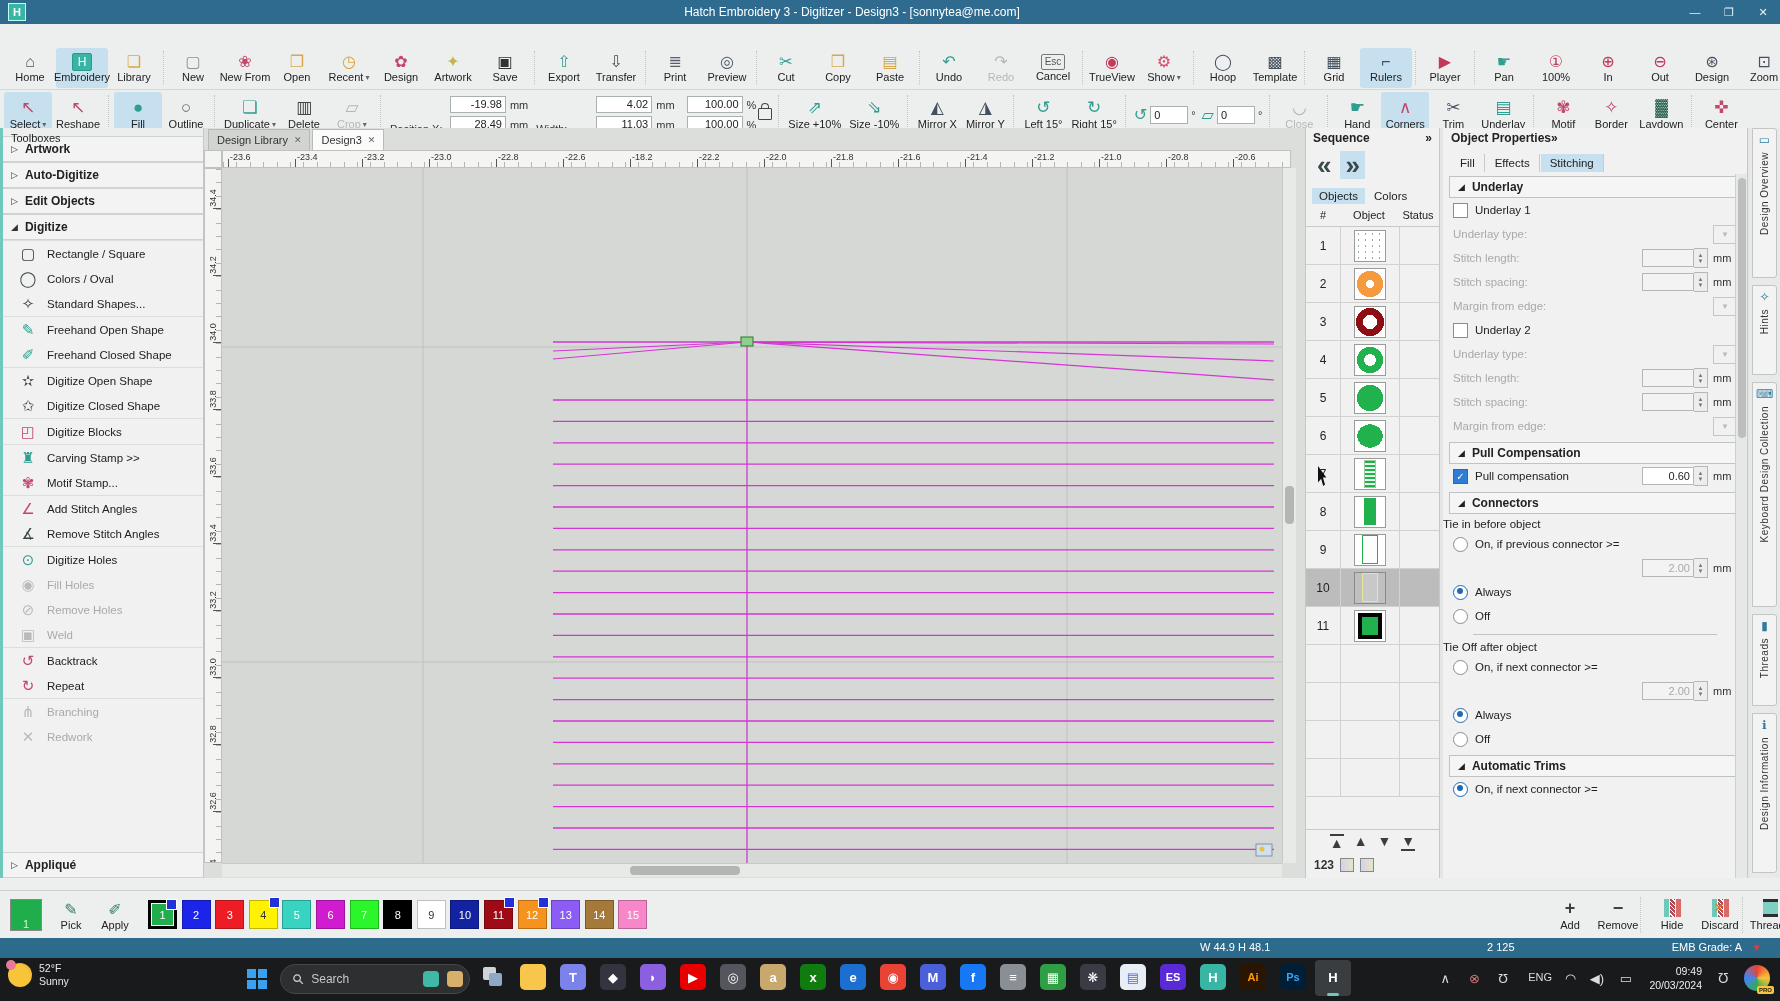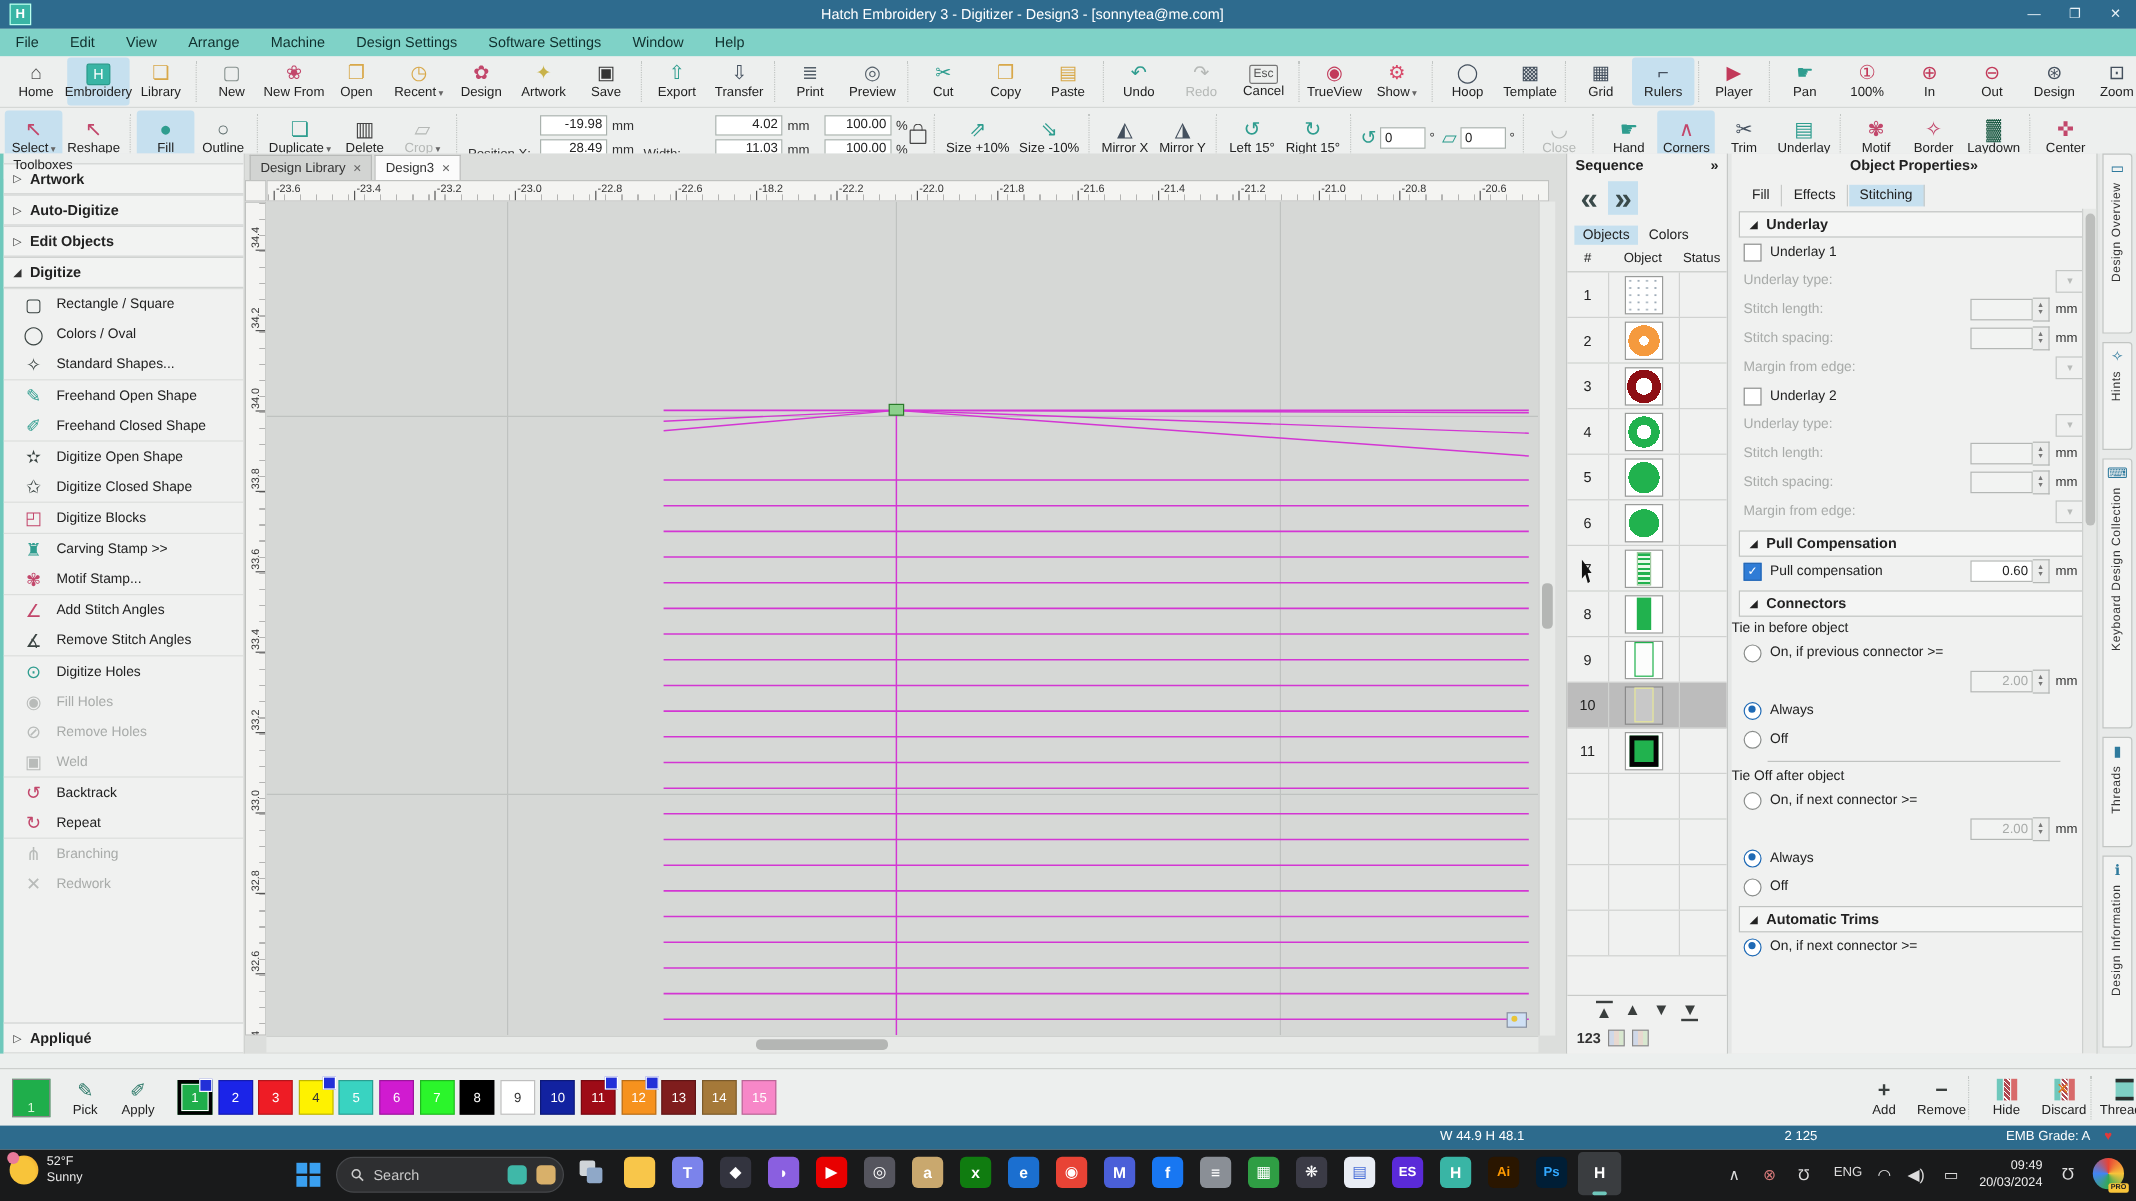--- a/index.html
+++ b/index.html
@@ -128,21 +128,21 @@
   #seqtris{display:flex;gap:10px;justify-content:center;padding:4px 0;border-top:1px solid #c8cac8;}
   .tri{font-size:14px;color:#3a3f3e;line-height:15px;}
   .tri.bar1{border-top:2px solid #3a3f3e;}
   .tri.bar2{border-bottom:2px solid #3a3f3e;}
   #seq123{display:flex;align-items:center;gap:6px;padding:3px 8px 6px;font-weight:bold;font-size:12px;color:#333;}
   .mini-ic{width:12px;height:12px;border:1px solid #888;background:
      linear-gradient(90deg,#cfd8e8 0 4px,#e8d8cf 4px 8px,#d8e8cf 8px 12px);}
   
   #props{position:absolute;left:1443px;top:0;width:305px;height:750px;background:#f0f1f0;
          border-right:1px solid #c5c8c6;box-sizing:border-box;overflow:hidden;}
-  #prhead{height:20px;display:flex;justify-content:center;align-items:center;padding:0 8px;font-weight:bold;font-size:12px;}
+  #prhead{height:20px;display:flex;justify-content:flex-start;align-items:center;padding:0 8px;font-weight:bold;font-size:12px;}
   #prtabs{height:24px;display:flex;align-items:flex-end;padding-left:8px;font-size:11.5px;gap:1px;}
   .ptab{padding:3px 9px;border-right:1px solid #c8cac8;}
   .ptab.active{background:#c6e0ef;}
   .psec{margin:4px 6px 0;border:1px solid #c0c3c1;background:#f4f5f4;height:20px;display:flex;
         align-items:center;gap:7px;padding-left:8px;font-weight:bold;font-size:12px;}
   .psec .ar{font-size:9px;}
   .prow2{display:flex;align-items:center;min-height:24px;padding:0 10px;font-size:11.5px;position:relative;}
   .prow2.dis{color:#a8aba9;}
   .prow2 .lab{flex:0 0 auto;}
   .prow2.indent{padding-left:26px;}
@@ -243,31 +243,20 @@
 <div id="stage">
 
   <div id="titlebar">
     <div id="appicon">H</div>
     <div id="title">Hatch Embroidery 3 - Digitizer - Design3 - [sonnytea@me.com]</div>
     <div class="winbtn">—</div>
     <div class="winbtn">❐</div>
     <div class="winbtn">✕</div>
   </div>
 
-  <div id="menubar">
-      <div class="mi">File</div>
-      <div class="mi">Edit</div>
-      <div class="mi">View</div>
-      <div class="mi">Arrange</div>
-      <div class="mi">Machine</div>
-      <div class="mi">Design Settings</div>
-      <div class="mi">Software Settings</div>
-      <div class="mi">Window</div>
-      <div class="mi">Help</div>
-    </div>
   <div id="toolbar1">
       <div class="tb1btn">
         <span class="ic" style="color: rgb(85, 85, 85);">⌂</span>
         <span class="lb">Home</span>
       </div>
       <div class="tb1btn active">
         <span class="ic chip">H</span>
         <span class="lb">Embroidery</span>
       </div>
       <div class="tb1btn">
@@ -1136,21 +1125,21 @@
       <div class="swatch" style="left: 215.2px; background: rgb(238, 28, 37);">3</div>
       <div class="swatch dark" style="left: 248.8px; background: rgb(254, 242, 0);">4<span class="badge"></span></div>
       <div class="swatch" style="left: 282.4px; background: rgb(57, 211, 193);">5</div>
       <div class="swatch" style="left: 316px; background: rgb(208, 27, 208);">6</div>
       <div class="swatch" style="left: 349.6px; background: rgb(43, 245, 43);">7</div>
       <div class="swatch" style="left: 383.2px; background: rgb(0, 0, 0);">8</div>
       <div class="swatch dark" style="left: 416.8px; background: rgb(255, 255, 255);">9</div>
       <div class="swatch" style="left: 450.4px; background: rgb(18, 34, 160);">10</div>
       <div class="swatch" style="left: 484px; background: rgb(158, 11, 23);">11<span class="badge"></span></div>
       <div class="swatch" style="left: 517.6px; background: rgb(246, 146, 30);">12<span class="badge"></span></div>
-      <div class="swatch" style="left: 551.2px; background: #7f1d1d;">13</div>
+      <div class="swatch" style="left: 551.2px; background: #8b5cf6;">13</div>
       <div class="swatch" style="left: 584.8px; background: rgb(165, 121, 57);">14</div>
       <div class="swatch" style="left: 618.4px; background: rgb(247, 135, 200);">15</div>
       <div class="paction" style="left: 1548px; width: 44px;">
         <span class="ic">+</span>
         <span class="lb">Add</span>
       </div>
       <div class="paction" style="left: 1596px; width: 44px;">
         <span class="ic">−</span>
         <span class="lb">Remove</span>
       </div>

